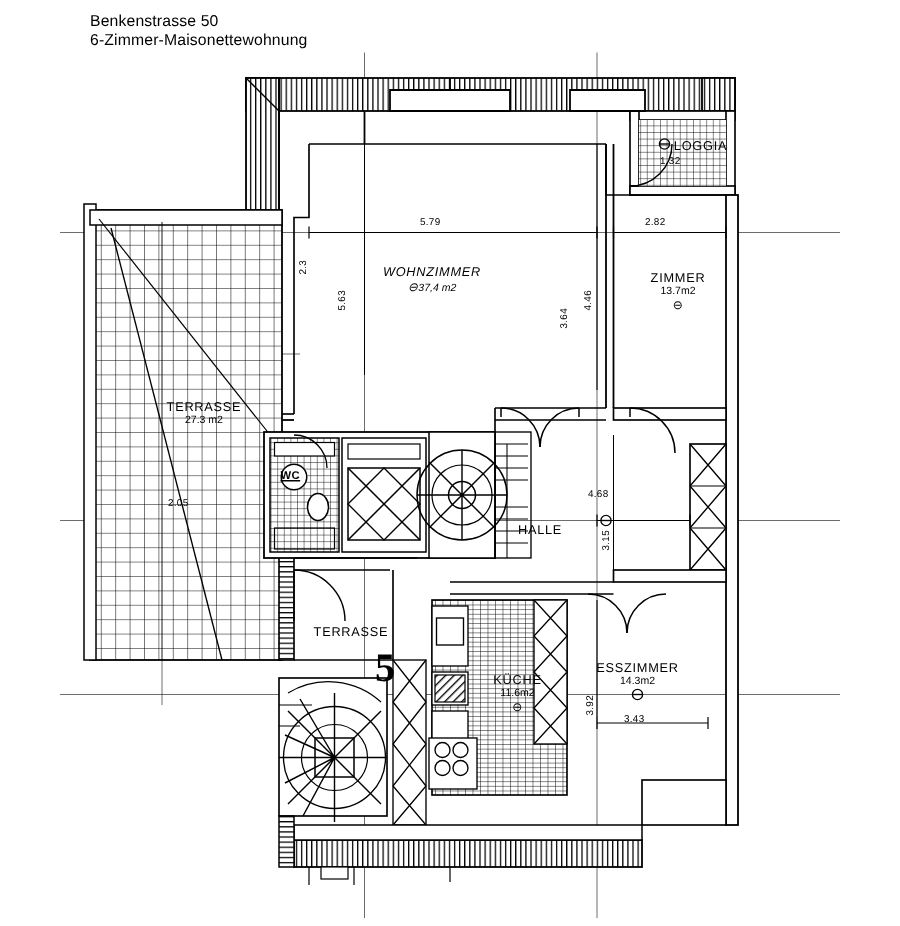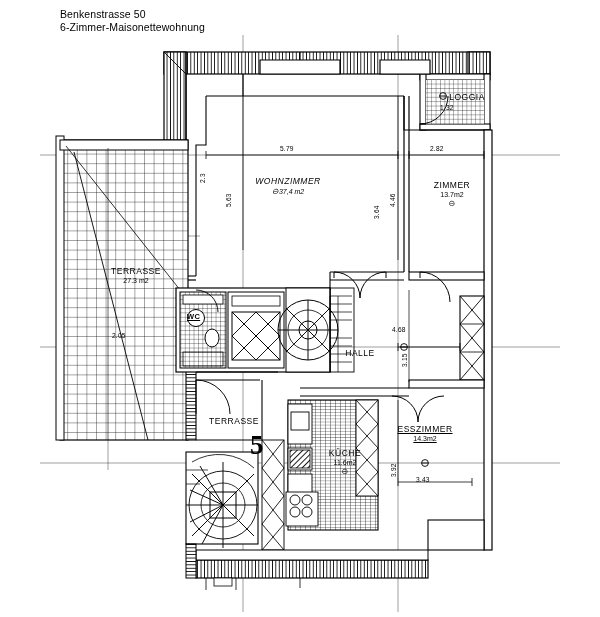--- a/index.html
+++ b/index.html
@@ -342,21 +342,21 @@
     <div class="nm">WOHNZIMMER</div>
     <div><span class="sym">⊖</span><span class="ar">37,4 m2</span></div>
   </div>
 
   <div class="room" style="left:404px;top:180px;width:96px;">
     <div class="nm">ZIMMER</div>
     <div class="ar">13.7m2</div>
     <div class="sym">⊖</div>
   </div>
 
-  <div class="room" style="left:380px;top:424px;width:90px;text-decoration:underline;">
+  <div class="room" style="left:380px;top:440px;width:90px;">
     <div class="nm">ESSZIMMER</div>
     <div class="ar">14.3m2</div>
   </div>
 
   <div class="room" style="left:310px;top:448px;width:70px;">
     <div class="nm">KÜCHE</div>
     <div class="ar">11.6m2</div>
     <div class="sym">⊖</div>
   </div>
 

